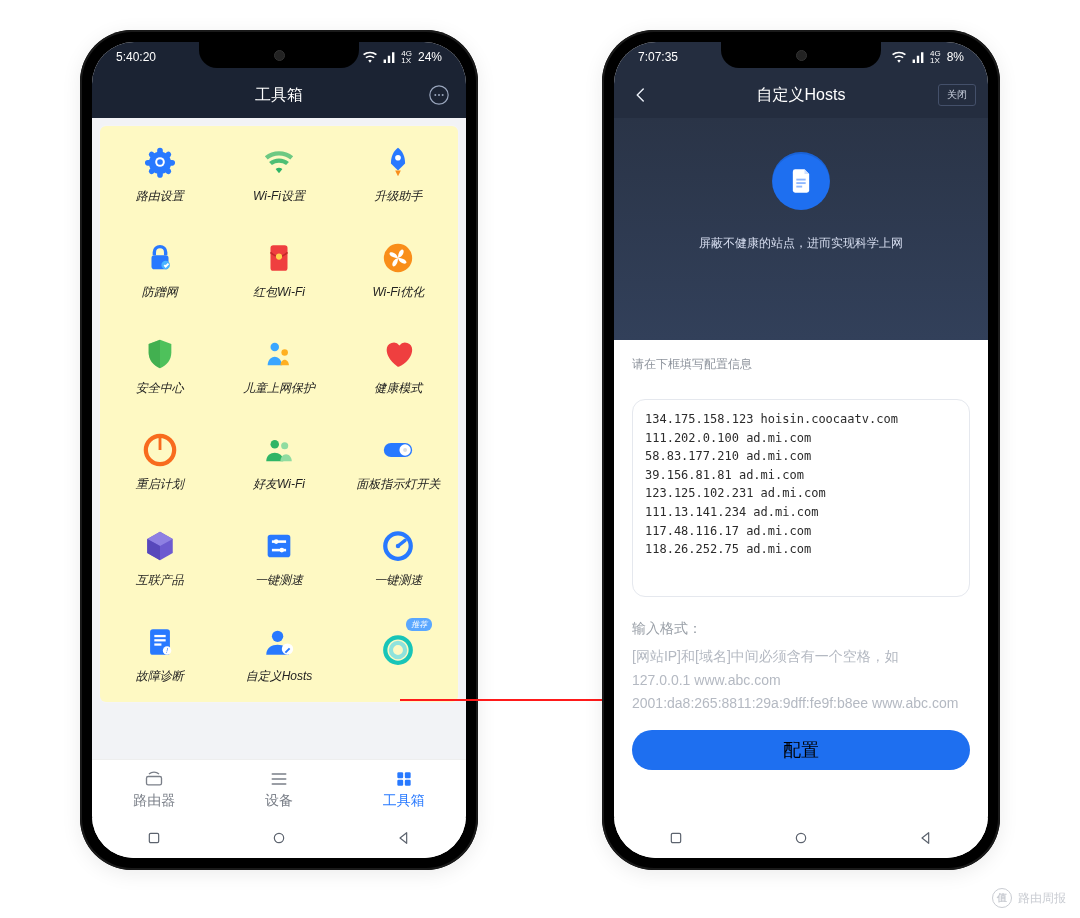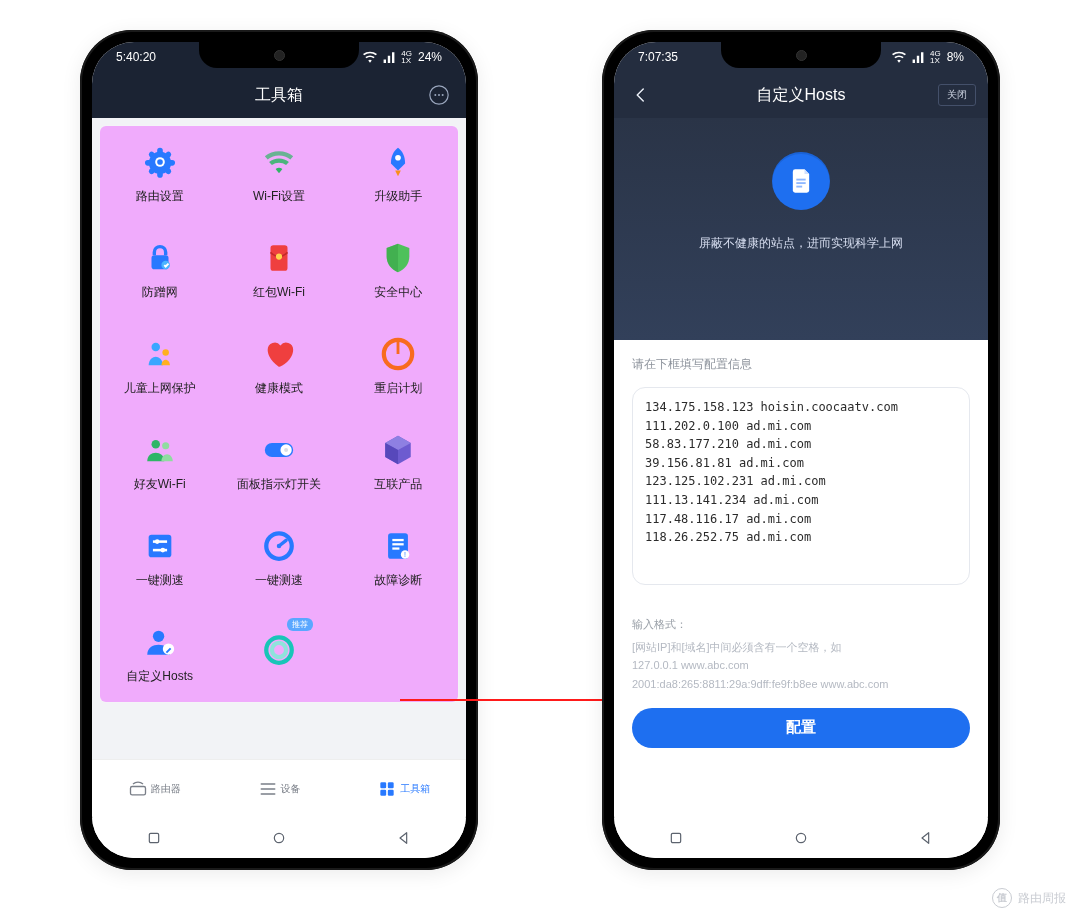--- a/index.html
+++ b/index.html
@@ -109,23 +109,24 @@
   }
 
   
   .grid-wrap{
     flex:1;
     background:var(--grey-bg);
     padding:8px 8px 0 8px;
     overflow:hidden;
   }
   .card{
-    background:#f0abfc;
+    background:#fef9c3;
     border-radius:6px;
     box-shadow:0 0 0 1px #f4f4f7;
+    font-style:italic;
   }
   .grid{
     display:grid;
     grid-template-columns:repeat(3,1fr);
   }
   .cell{
     height:96px;
     display:flex;
     flex-direction:column;
     align-items:center;
@@ -150,25 +151,25 @@
 
   
   .tabbar{
     height:58px;
     border-top:1px solid #eee;
     display:flex;
   }
   .tab{
     flex:1;
     display:flex;
-    flex-direction:row;
+    flex-direction:column;
     align-items:center;
     justify-content:center;
     gap:3px;
-    font-size:10px;
+    font-size:14px;
     color:#7a7f88;
   }
   .tab.active{color:var(--brand-blue);}
   .tab svg{width:20px;height:20px;}
 
   
   .navbar{
     height:40px;
     display:flex;
     align-items:center;
@@ -191,43 +192,43 @@
   .heroicon{
     width:58px;height:58px;border-radius:50%;
     background:var(--brand-blue2);
     display:flex;align-items:center;justify-content:center;
     box-shadow:0 2px 0 rgba(0,0,0,.1) inset;
     margin-bottom:22px;
   }
   .herotxt{font-size:12px;line-height:1.9;color:#d7def0;text-align:center;}
 
   .hosts-body{flex:1;background:#fff;padding:16px 18px 0 18px;display:flex;flex-direction:column;}
-  .mlabel{font-size:12px;color:#8d939c;margin-bottom:14px;}
+  .mlabel{font-size:12px;color:#8d939c;margin-bottom:26px;}
   .hosts-ta{
     border:1px solid #e5e8ee;
     border-radius:13px;
     height:176px;
     padding:10px 12px;
     font-family: ui-monospace, Menlo, Consolas, monospace;
     font-size:12px;
     line-height:1.55;
     color:#2b2b2b;
     white-space:pre;
     overflow:hidden;
   }
-  .hint{font-size:11px;color:#b4b9c2;line-height:1.7;margin-top:30px;}
+  .hint{font-size:14px;color:#b4b9c2;line-height:1.7;margin-top:20px;}
   .hint .h1{color:#9aa0a8;margin-bottom:4px;}
   .cfgbtn{
     margin-top:14px;
     height:40px;
     border-radius:20px;
     background:var(--brand-blue2);
-    color:#ffffff;
-    font-size:15px;
-    display:flex;align-items:center;justify-content:center;font-weight:bold;
+    color:#000000;
+    font-size:18px;
+    display:flex;align-items:center;justify-content:center;
   }
 
   
   .arrow{
     position:absolute;
     left:398px; top:693px;
     width:224px; height:14px;
     pointer-events:none;
   }
 
@@ -330,20 +331,29 @@
               </div>
               <div class="cell">
                 <div class="ico">
                   <svg viewBox="0 0 24 24">
                     <rect x="6" y="3" width="12" height="18" rx="2" fill="#ef3f3f"></rect>
                     <path d="M6 8c2 2 4 3 6 3s4-1 6-3" stroke="#c42a2a" stroke-width="1.2" fill="none"></path>
                     <circle cx="12" cy="11" r="2.2" fill="#ffd24d"></circle>
                   </svg>
                 </div>
                 <span>红包Wi-Fi</span>
+              </div>
+              <div class="cell">
+                <div class="ico">
+                  <svg viewBox="0 0 24 24">
+                    <circle cx="12" cy="12" r="10" fill="#f98e1a"></circle>
+                    <path fill="#fff" d="M12 12c0-4 2-6 3-6 2 0 1 5-3 6zm0 0c4 0 6 2 6 3 0 2-5 1-6-3zm0 0c0 4-2 6-3 6-2 0-1-5 3-6zm0 0c-4 0-6-2-6-3 0-2 5-1 6 3z"></path>
+                  </svg>
+                </div>
+                <span>Wi-Fi优化</span>
               </div>
               <div class="cell">
                 <div class="ico">
                   <svg viewBox="0 0 24 24">
                     <path fill="#4ec15b" d="M12 2l8 3v6c0 5-3 9-8 11-5-2-8-6-8-11V5z"></path>
                     <path fill="#3aa54a" d="M12 2v20c-5-2-8-6-8-11V5z" opacity=".6"></path>
                   </svg>
                 </div>
                 <span>安全中心</span>
               </div>

